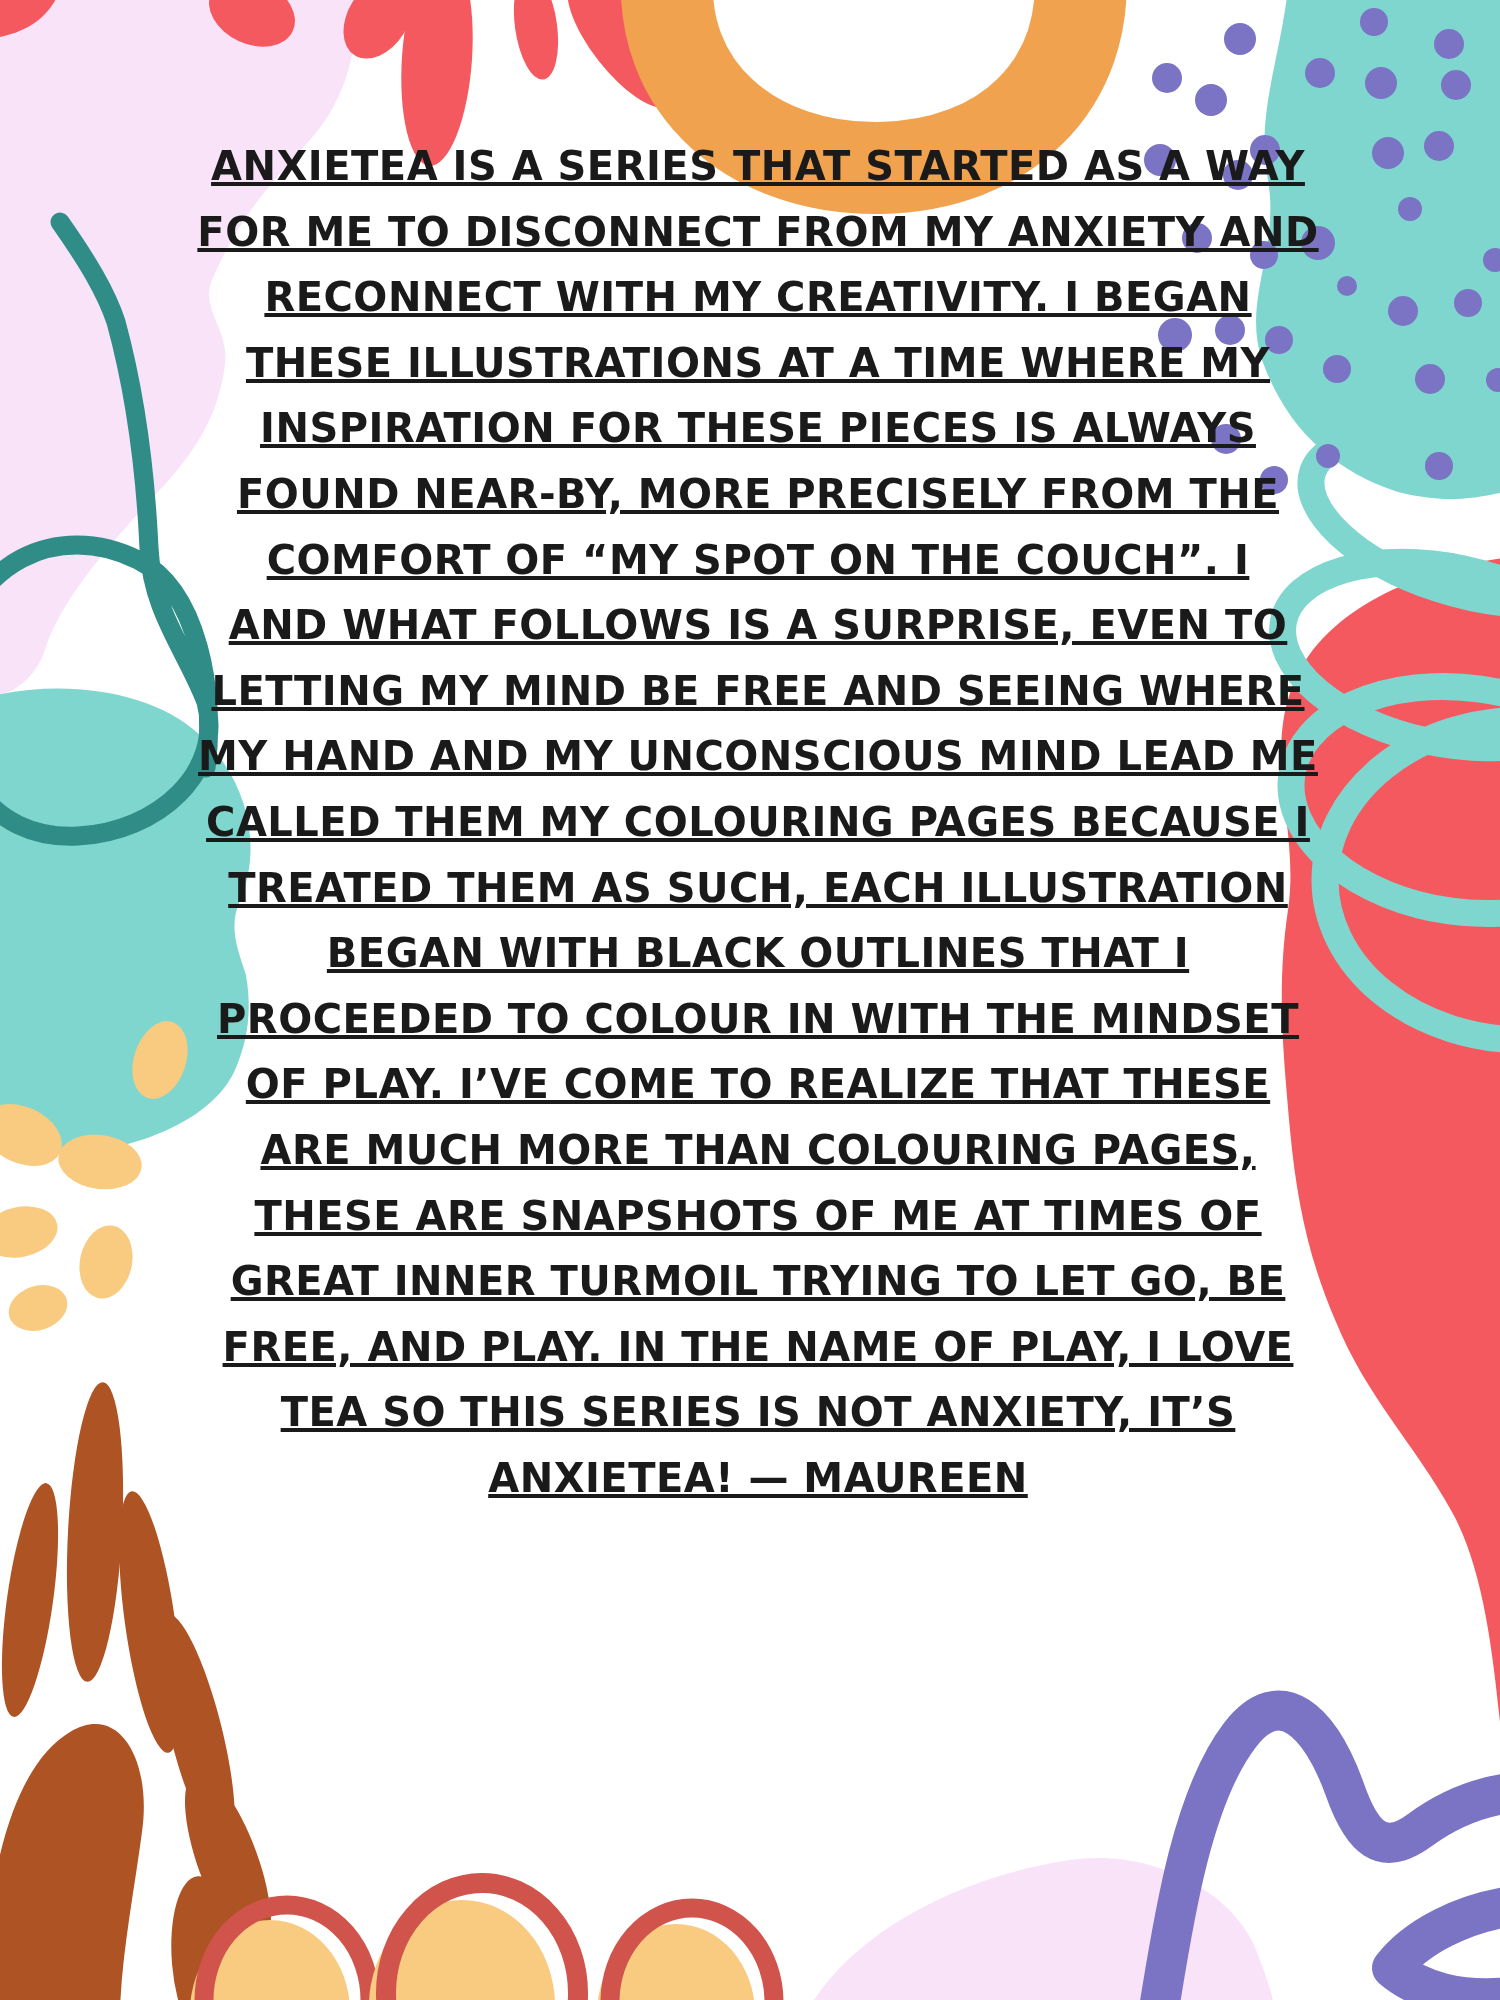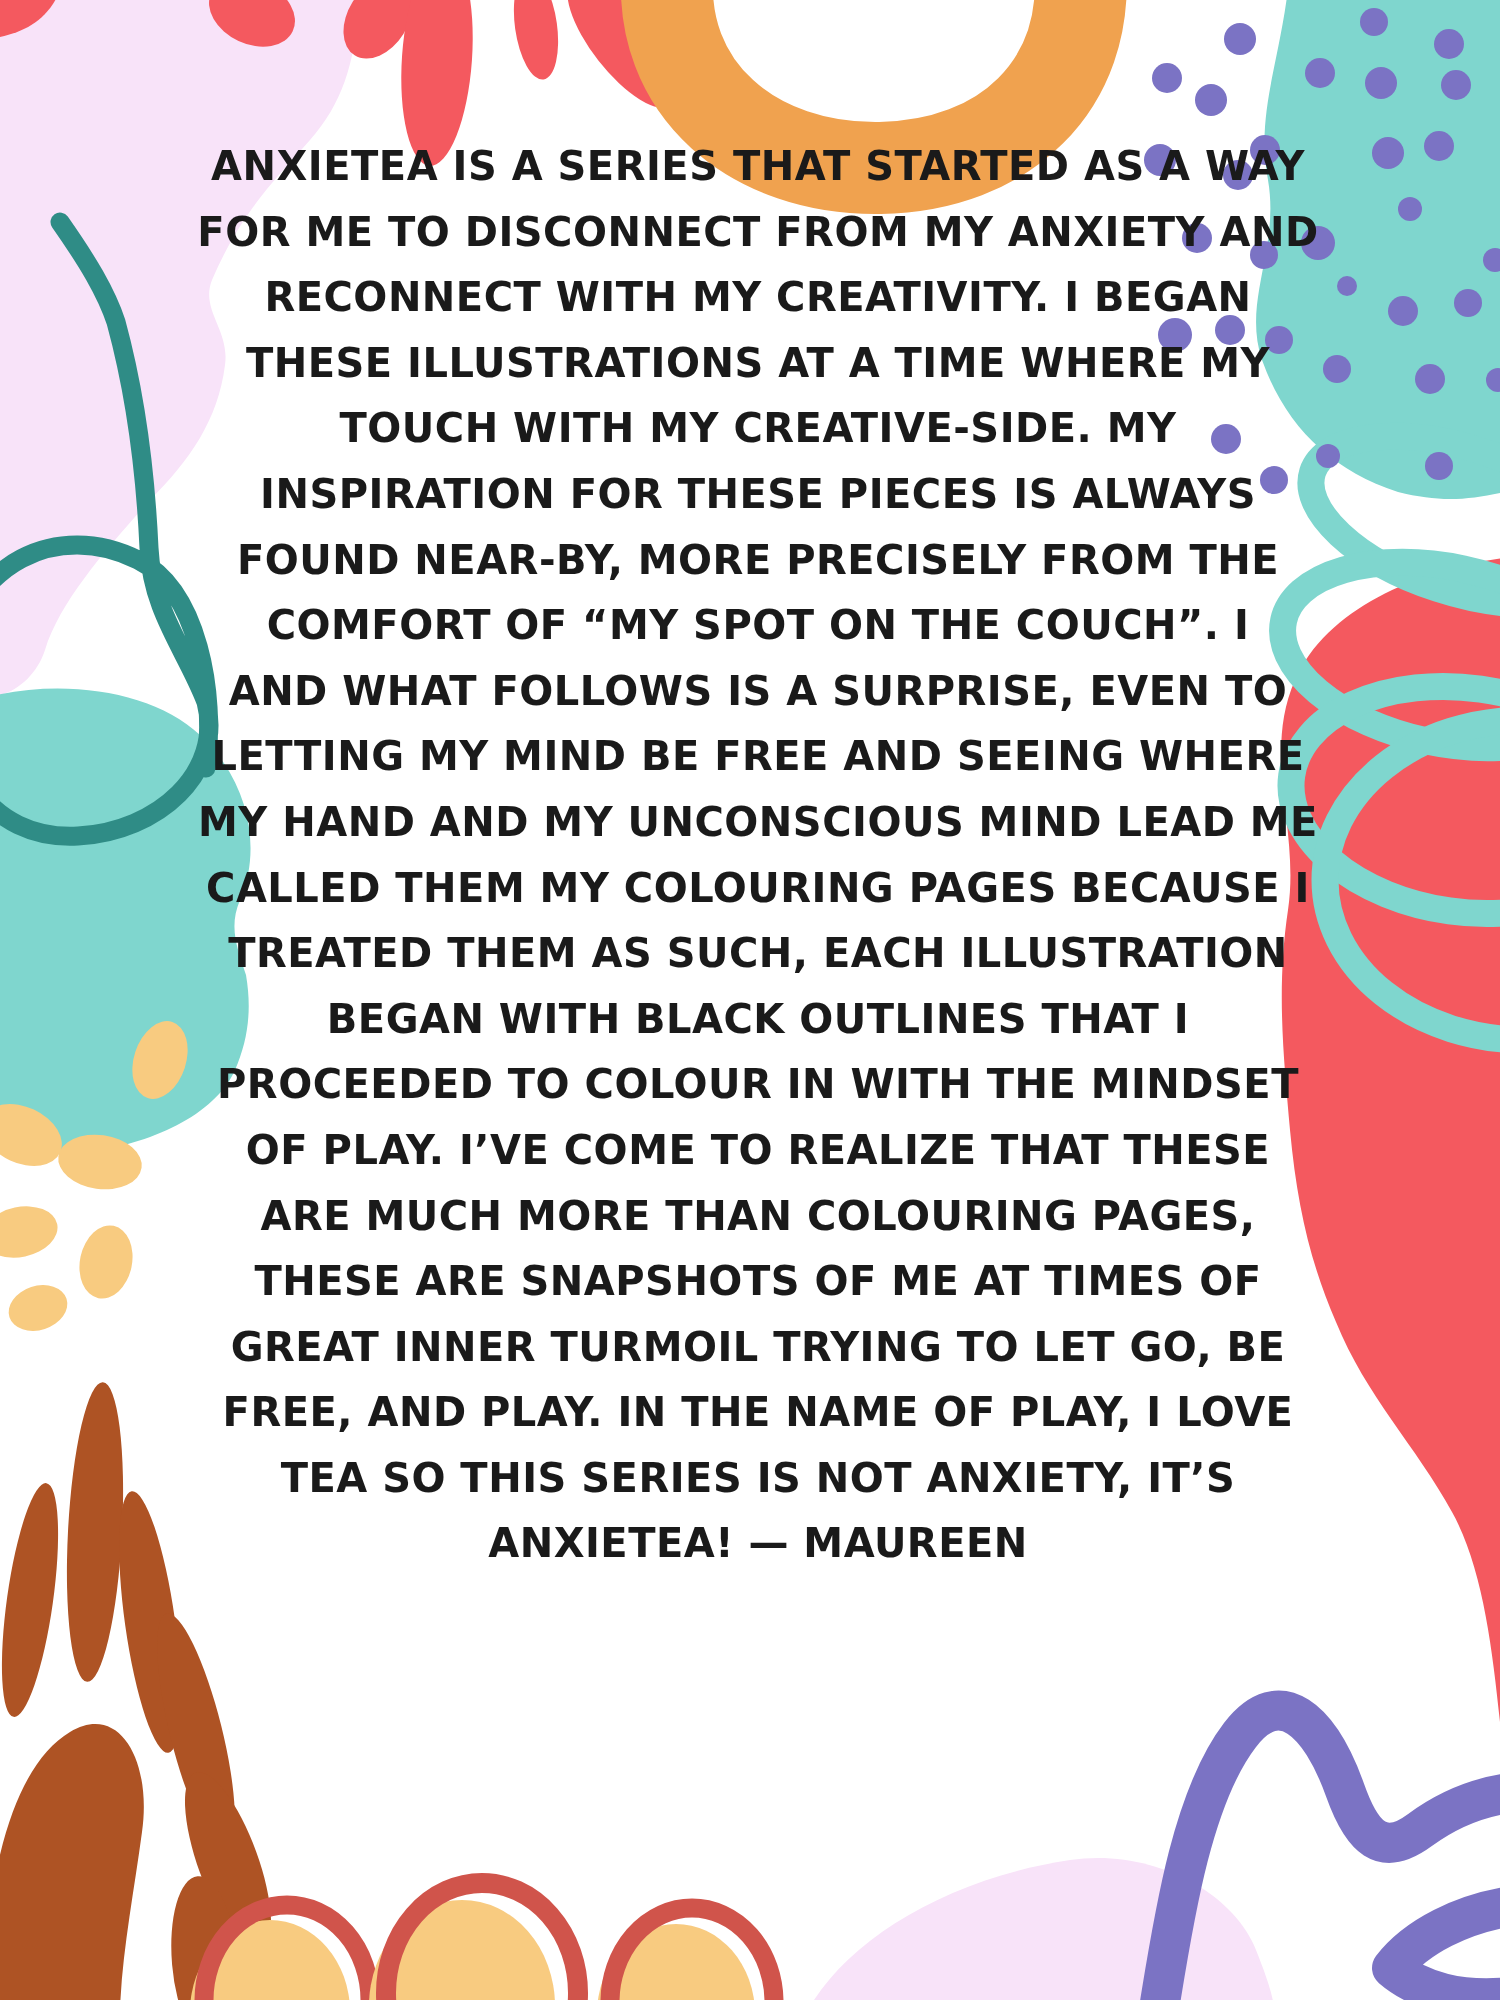--- a/index.html
+++ b/index.html
@@ -4,21 +4,21 @@
 <style>
   html,body{margin:0;padding:0;}
   body{
     width:1500px;height:2000px;position:relative;overflow:hidden;
     font-family:"DejaVu Sans","Liberation Sans",sans-serif;
     background:#ffffff;
   }
   #decor-svg{position:absolute;left:0;top:0;width:1500px;height:2000px;}
   .text-block{
     position:absolute;top:134px;left:50%;width:1280px;margin-left:-632px;
-    text-align:center;z-index:5;
+    text-align:center;z-index:5;text-decoration:underline;
   }
   .text-line{
     font-size:40px;font-weight:bold;letter-spacing:.5px;
     line-height:65.6px;height:65.6px;white-space:nowrap;
     text-transform:uppercase;
   }
 </style>
 </head>
 <body style="background: rgb(255, 255, 255);">
 
@@ -136,21 +136,20 @@
              C 1362,1838 1382,1858 1420,1830 C 1450,1808 1482,1795 1520,1792" stroke="#7b73c4"></path>
     <path d="M 1520,1905 C 1462,1912 1415,1938 1392,1968 C 1420,1992 1462,2002 1510,1997" stroke="#7b73c4"></path>
   </g>
 </svg>
 
 <div class="text-block" id="text-block" style="color: rgb(26, 26, 26);">
     <div class="text-line">ANXIETEA IS A SERIES THAT STARTED AS A WAY</div>
     <div class="text-line">FOR ME TO DISCONNECT FROM MY ANXIETY AND</div>
     <div class="text-line">RECONNECT WITH MY CREATIVITY. I BEGAN</div>
     <div class="text-line">THESE ILLUSTRATIONS AT A TIME WHERE MY</div>
-    <div class="text-line">TOUCH WITH MY CREATIVE-SIDE. MY</div>
     <div class="text-line">INSPIRATION FOR THESE PIECES IS ALWAYS</div>
     <div class="text-line">FOUND NEAR-BY, MORE PRECISELY FROM THE</div>
     <div class="text-line">COMFORT OF “MY SPOT ON THE COUCH”. I</div>
     <div class="text-line">AND WHAT FOLLOWS IS A SURPRISE, EVEN TO</div>
     <div class="text-line">LETTING MY MIND BE FREE AND SEEING WHERE</div>
     <div class="text-line">MY HAND AND MY UNCONSCIOUS MIND LEAD ME</div>
     <div class="text-line">CALLED THEM MY COLOURING PAGES BECAUSE I</div>
     <div class="text-line">TREATED THEM AS SUCH, EACH ILLUSTRATION</div>
     <div class="text-line">BEGAN WITH BLACK OUTLINES THAT I</div>
     <div class="text-line">PROCEEDED TO COLOUR IN WITH THE MINDSET</div>

